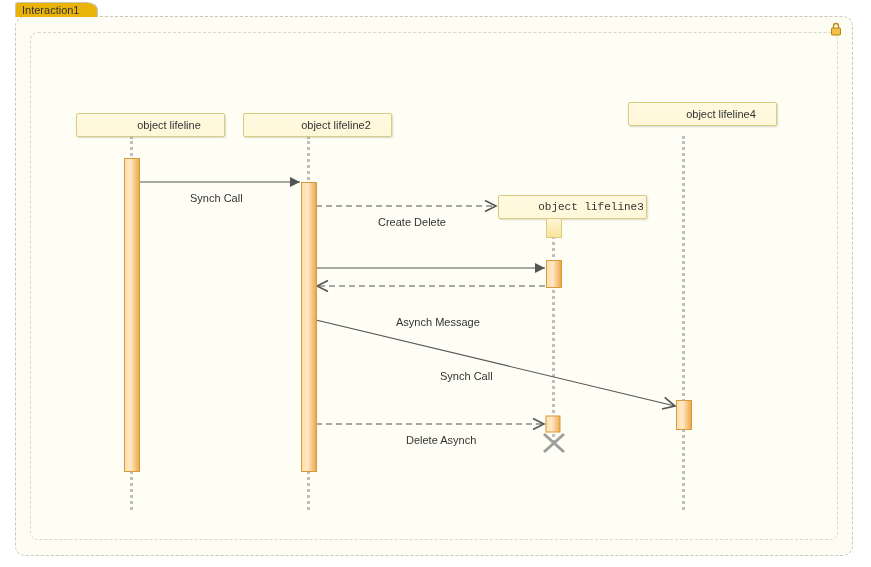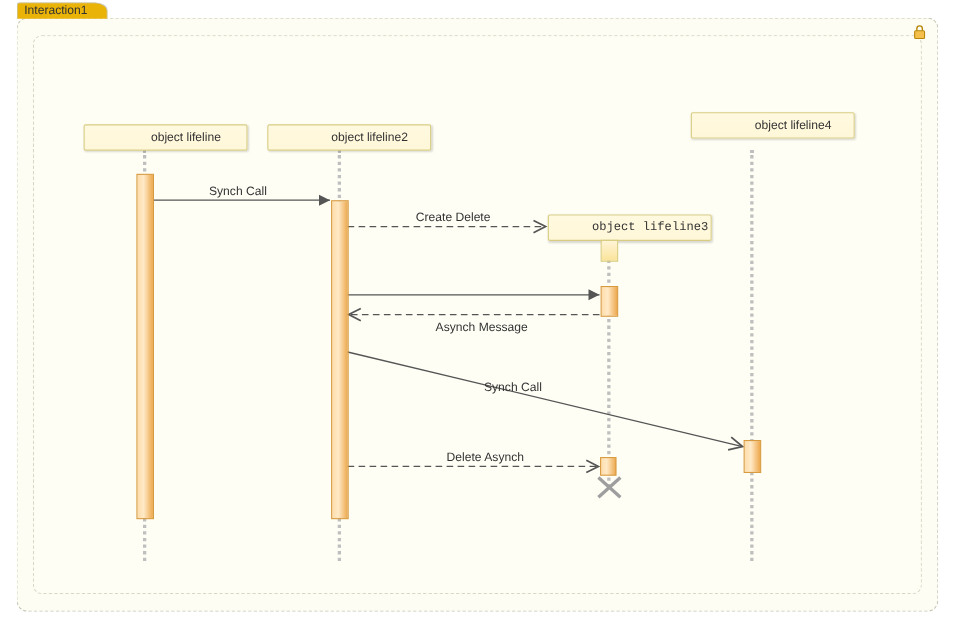--- a/index.html
+++ b/index.html
@@ -5,21 +5,21 @@
   html,body{margin:0;padding:0;width:871px;height:567px;background:#fff;font-family:Arial,Helvetica,sans-serif;font-size:11px;color:#333;}
   .frame-tab{position:absolute;left:15px;top:2px;background:#eab308;border:1px solid #C8C8B8;border-bottom:none;border-top-left-radius:3px;border-top-right-radius:12px 8px;padding:1px 18px 1px 6px;z-index:3;}
   .frame{position:absolute;left:15px;top:16px;width:836px;height:538px;border:1px dashed #C8C8B8;border-radius:10px;background:#FEFDF4;z-index:1;}
   .frame-inner{position:absolute;left:30px;top:32px;width:806px;height:506px;background:#FFFEF5;border:1px dashed #D8D8C8;border-radius:8px;z-index:2;}
   .lock{position:absolute;right:28px;top:22px;z-index:4;}
   svg.canvas{position:absolute;left:0;top:0;z-index:5;}
   .lifeline-head{position:absolute;width:110px;height:22px;background:linear-gradient(#FFF9E0,#FFF7D8);border:1px solid #D8CC80;border-radius:2px;text-align:center;line-height:22px;z-index:6;box-shadow:1px 1px 2px rgba(0,0,0,.15);padding-left:37px;}
   .lifeline-head.ll3{width:110px;font-family:Liberation Mono, monospace;}
   .activation{position:absolute;width:14px;background:linear-gradient(90deg,#FFDDAB,#FFE9C6 40%,#EDA94E);border:1px solid #D89A3E;z-index:6;}
   .dashline{position:absolute;width:0;border-left:3px dotted #BFBFBF;z-index:5;}
-  .msg-label{position:absolute;z-index:8;background:transparent;color:#333;white-space:nowrap;}
+  .msg-label{position:absolute;z-index:8;background:transparent;color:#333;white-space:nowrap;margin-top:24px;}
 </style>
 </head>
 <body>
 
 <div class="frame-tab">
   <span>Interaction1</span>
 </div>
 <div class="frame"></div>
 <div class="frame-inner"></div>
 

